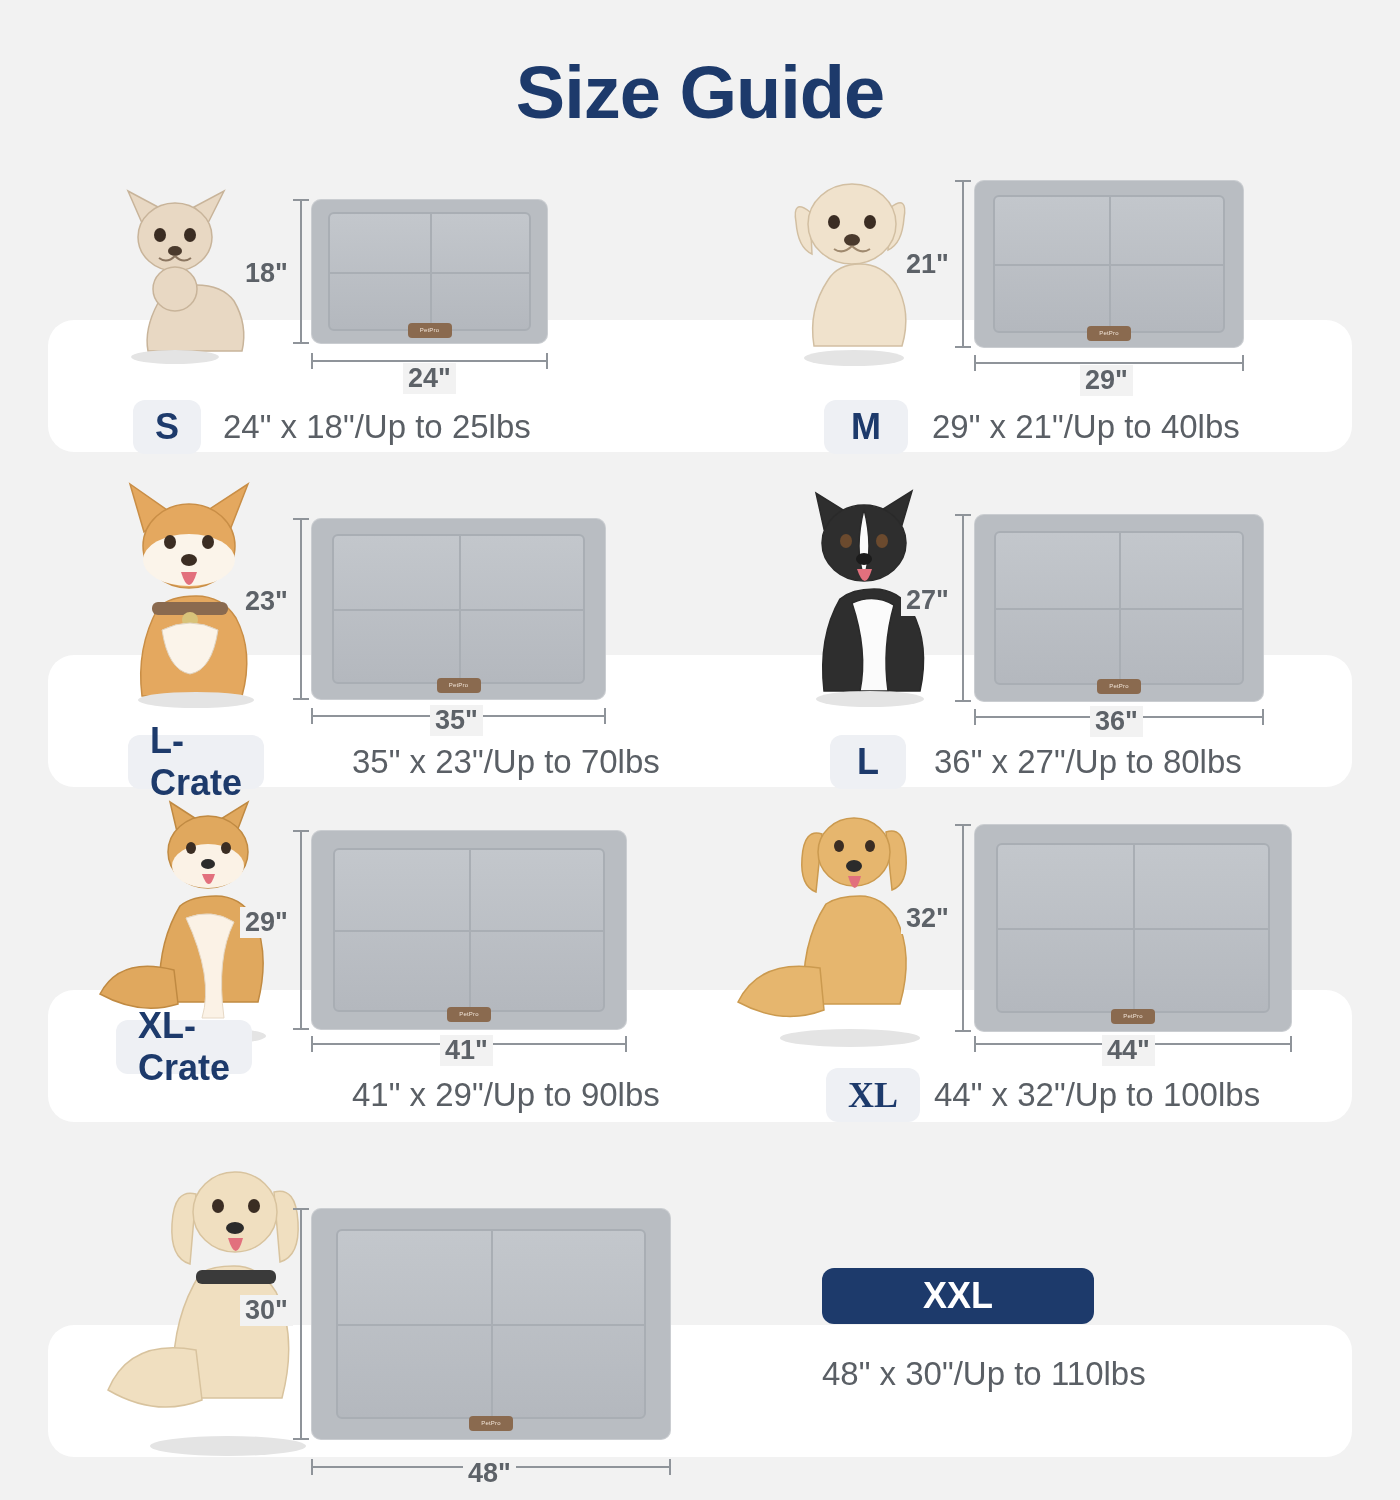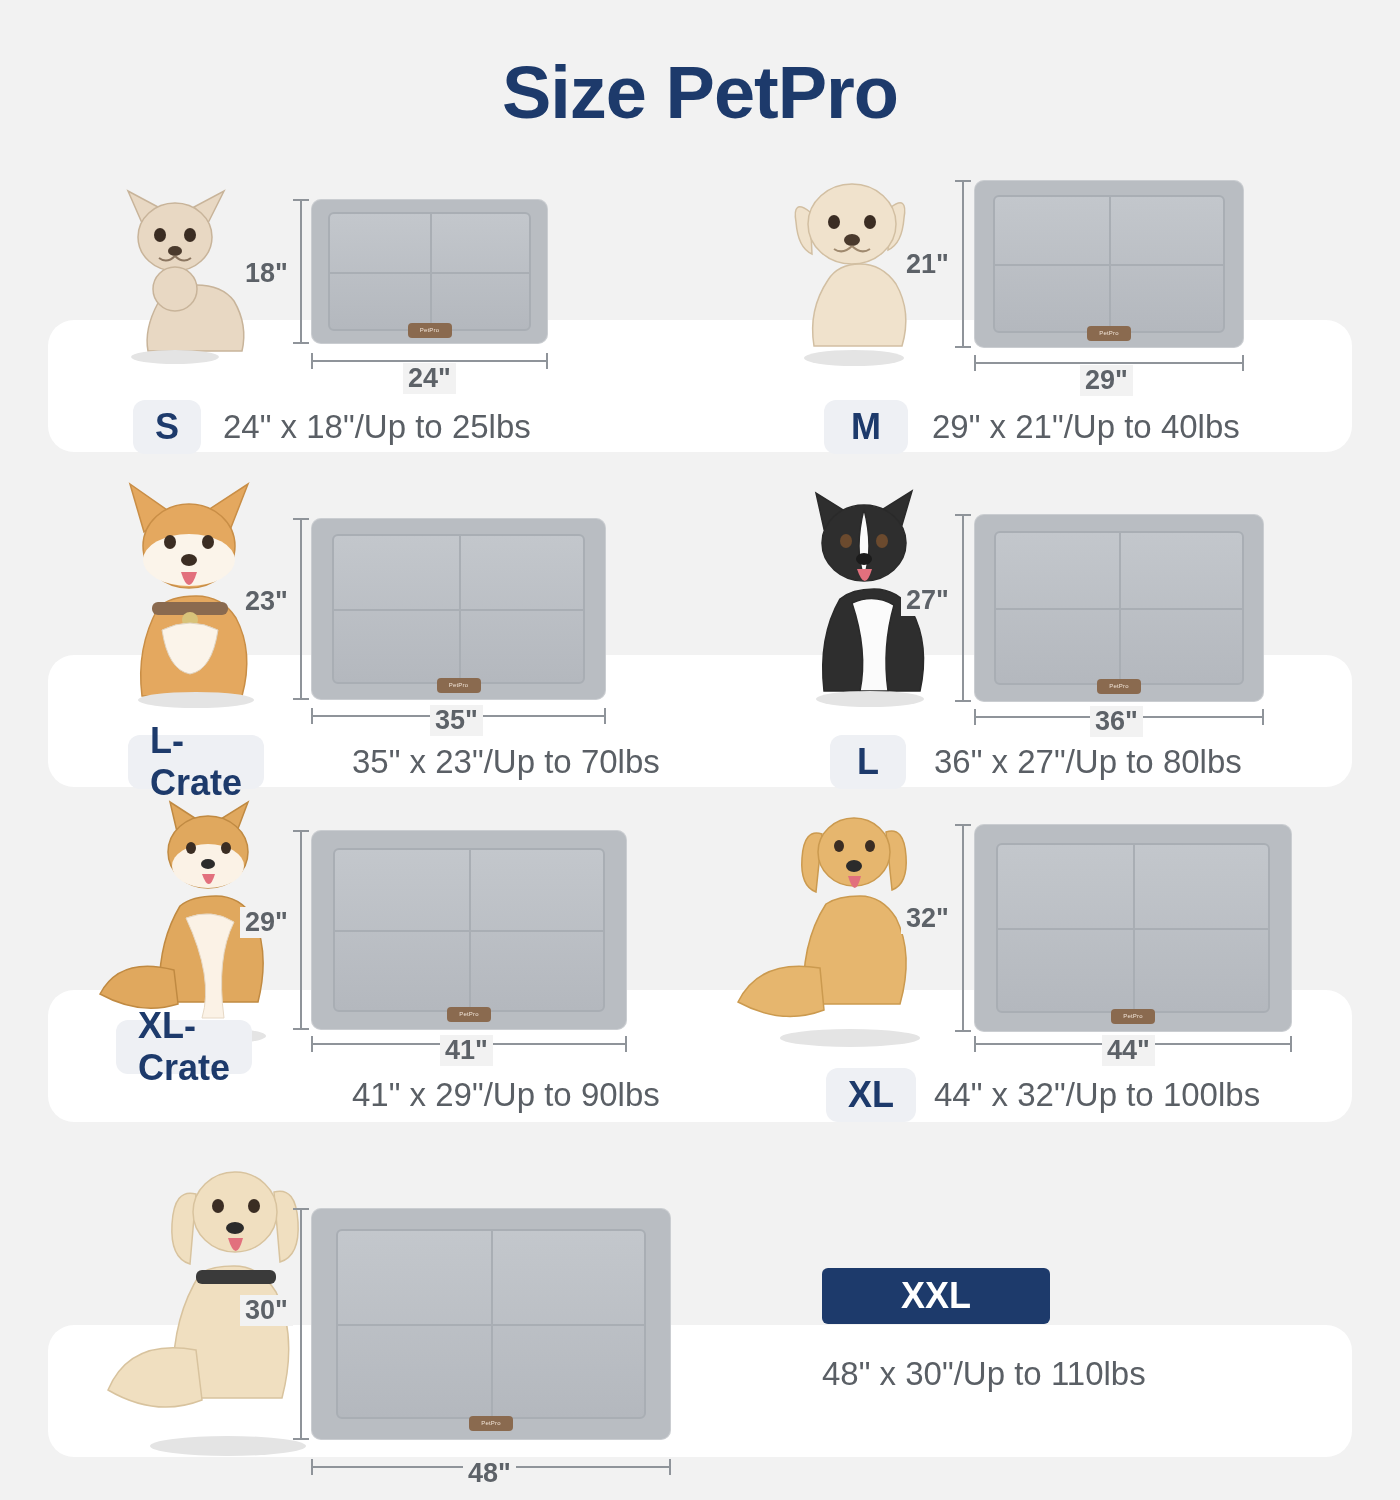--- a/index.html
+++ b/index.html
@@ -151,21 +151,21 @@
   }
 
   
   .dogimg { display:block; }
 </style>
 </head>
 <body>
 
 <div class="page">
 
-  <div class="title">Size PetPro</div>
+  <div class="title">Size Guide</div>
 
   <div class="band b1"></div>
   <div class="band b2"></div>
   <div class="band b3"></div>
   <div class="band b4"></div>
 
   <div class="cell">
 
     <svg class="dogimg" style="position:absolute;left:96px;top:185px;" width="160" height="180" viewBox="0 0 160 180">
       <g fill="#e8d8c3" stroke="#c8b49a" stroke-width="1.5">
@@ -358,21 +358,21 @@
     <div class="mat" style="left:974px; top:824px; width:318px; height:208px;">
       <div class="inner"></div>
         <div class="vline"></div>
         <div class="hline"></div>
       <div class="tag">PetPro</div>
     </div>
 
     <div class="hdim" style="left:974px; top:1043px; width:318px;"></div>
     <div class="dimlabel" style="left:1102px; top:1035px;">44"</div>
 
-    <div class="chip" style="left:826px; top:1068px; min-width:90px;">XL</div>
+    <div class="chip" style="left:826px; top:1068px; min-width:90px;font-family:Liberation Serif, serif;">XL</div>
     <div class="desc" style="left:934px; top:1076px;">44" x 32"/Up to 100lbs</div>
   </div>
 
   <div class="cell">
     <svg class="dogimg" style="position:absolute;left:78px;top:1150px;" width="245" height="310" viewBox="0 0 245 310">
       <g fill="#f0dfc0" stroke="#d8c39e" stroke-width="1.5">
         <path d="M118 44 q-22 -6 -24 30 q-2 34 18 40 z"></path>
         <path d="M196 42 q22 -6 24 30 q2 34 -18 40 z"></path>
         <ellipse cx="157" cy="62" rx="42" ry="40"></ellipse>
         <path d="M122 124 q-32 50 -26 124 h108 q16 -62 -6 -106 q-16 -26 -42 -26 q-24 0 -34 8 z"></path>
@@ -392,17 +392,17 @@
     <div class="mat" style="left:311px; top:1208px; width:360px; height:232px;">
       <div class="inner"></div>
         <div class="vline"></div>
         <div class="hline"></div>
       <div class="tag">PetPro</div>
     </div>
 
     <div class="hdim" style="left:311px; top:1466px; width:360px;"></div>
     <div class="dimlabel" style="left:463px; top:1458px;">48"</div>
 
-    <div class="chip dark" style="left:822px; top:1268px; width:228px; height:56px;border-radius:6px;">XXL</div>
+    <div class="chip dark" style="left:822px; top:1268px; width:272px; height:56px;">XXL</div>
     <div class="desc" style="left:822px; top:1355px;">48" x 30"/Up to 110lbs</div>
   </div>
 
 </div>
 
 </body></html>

